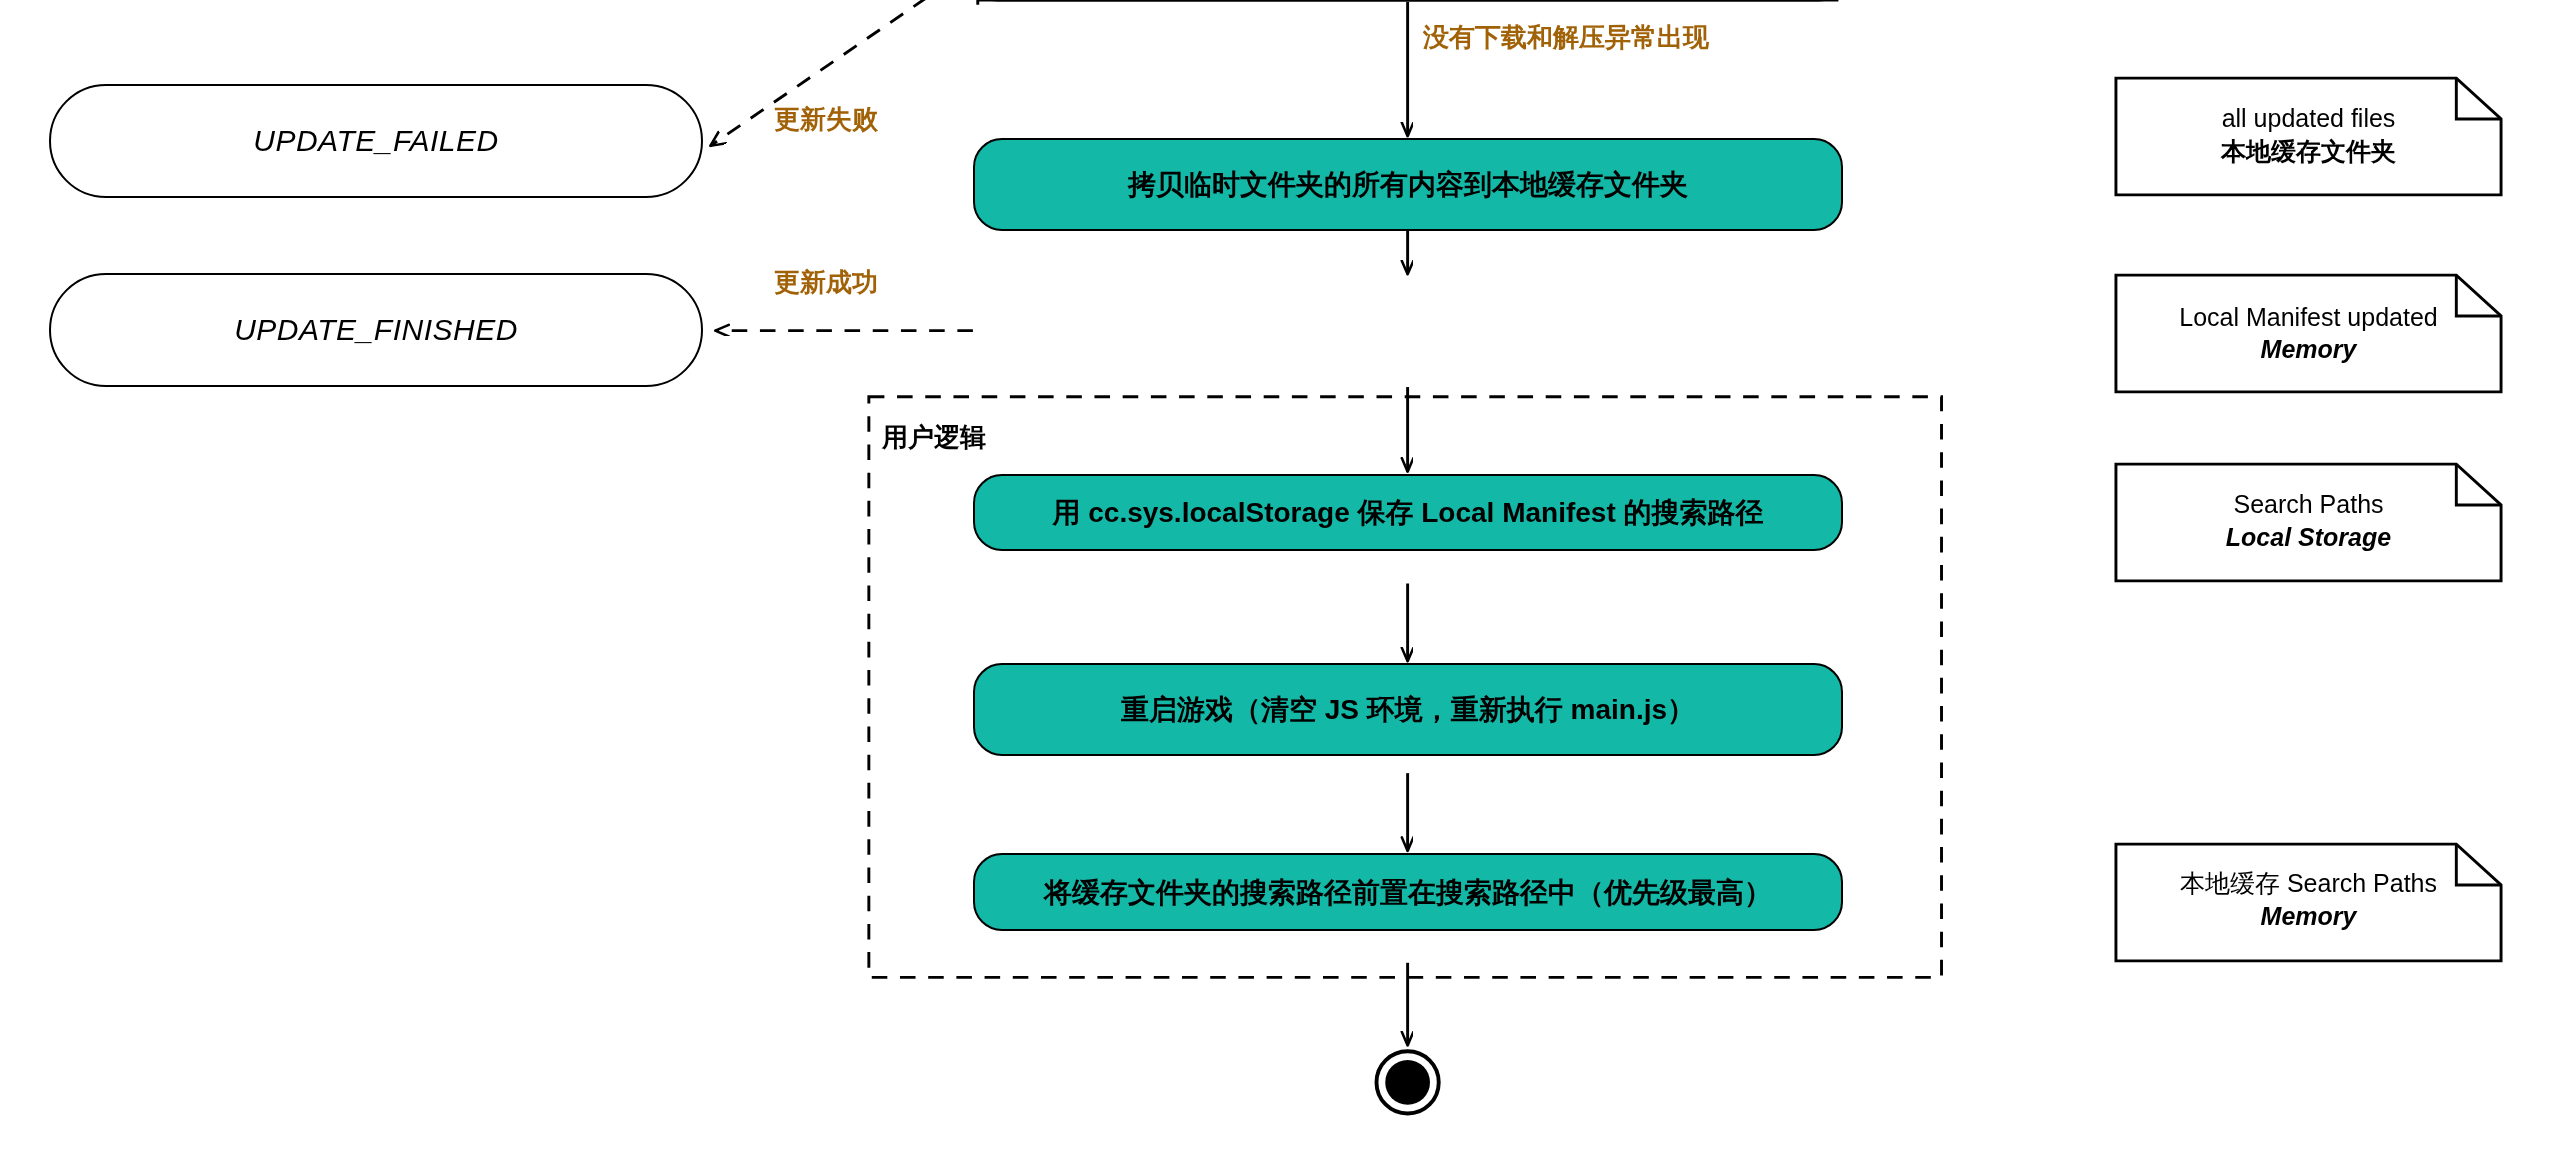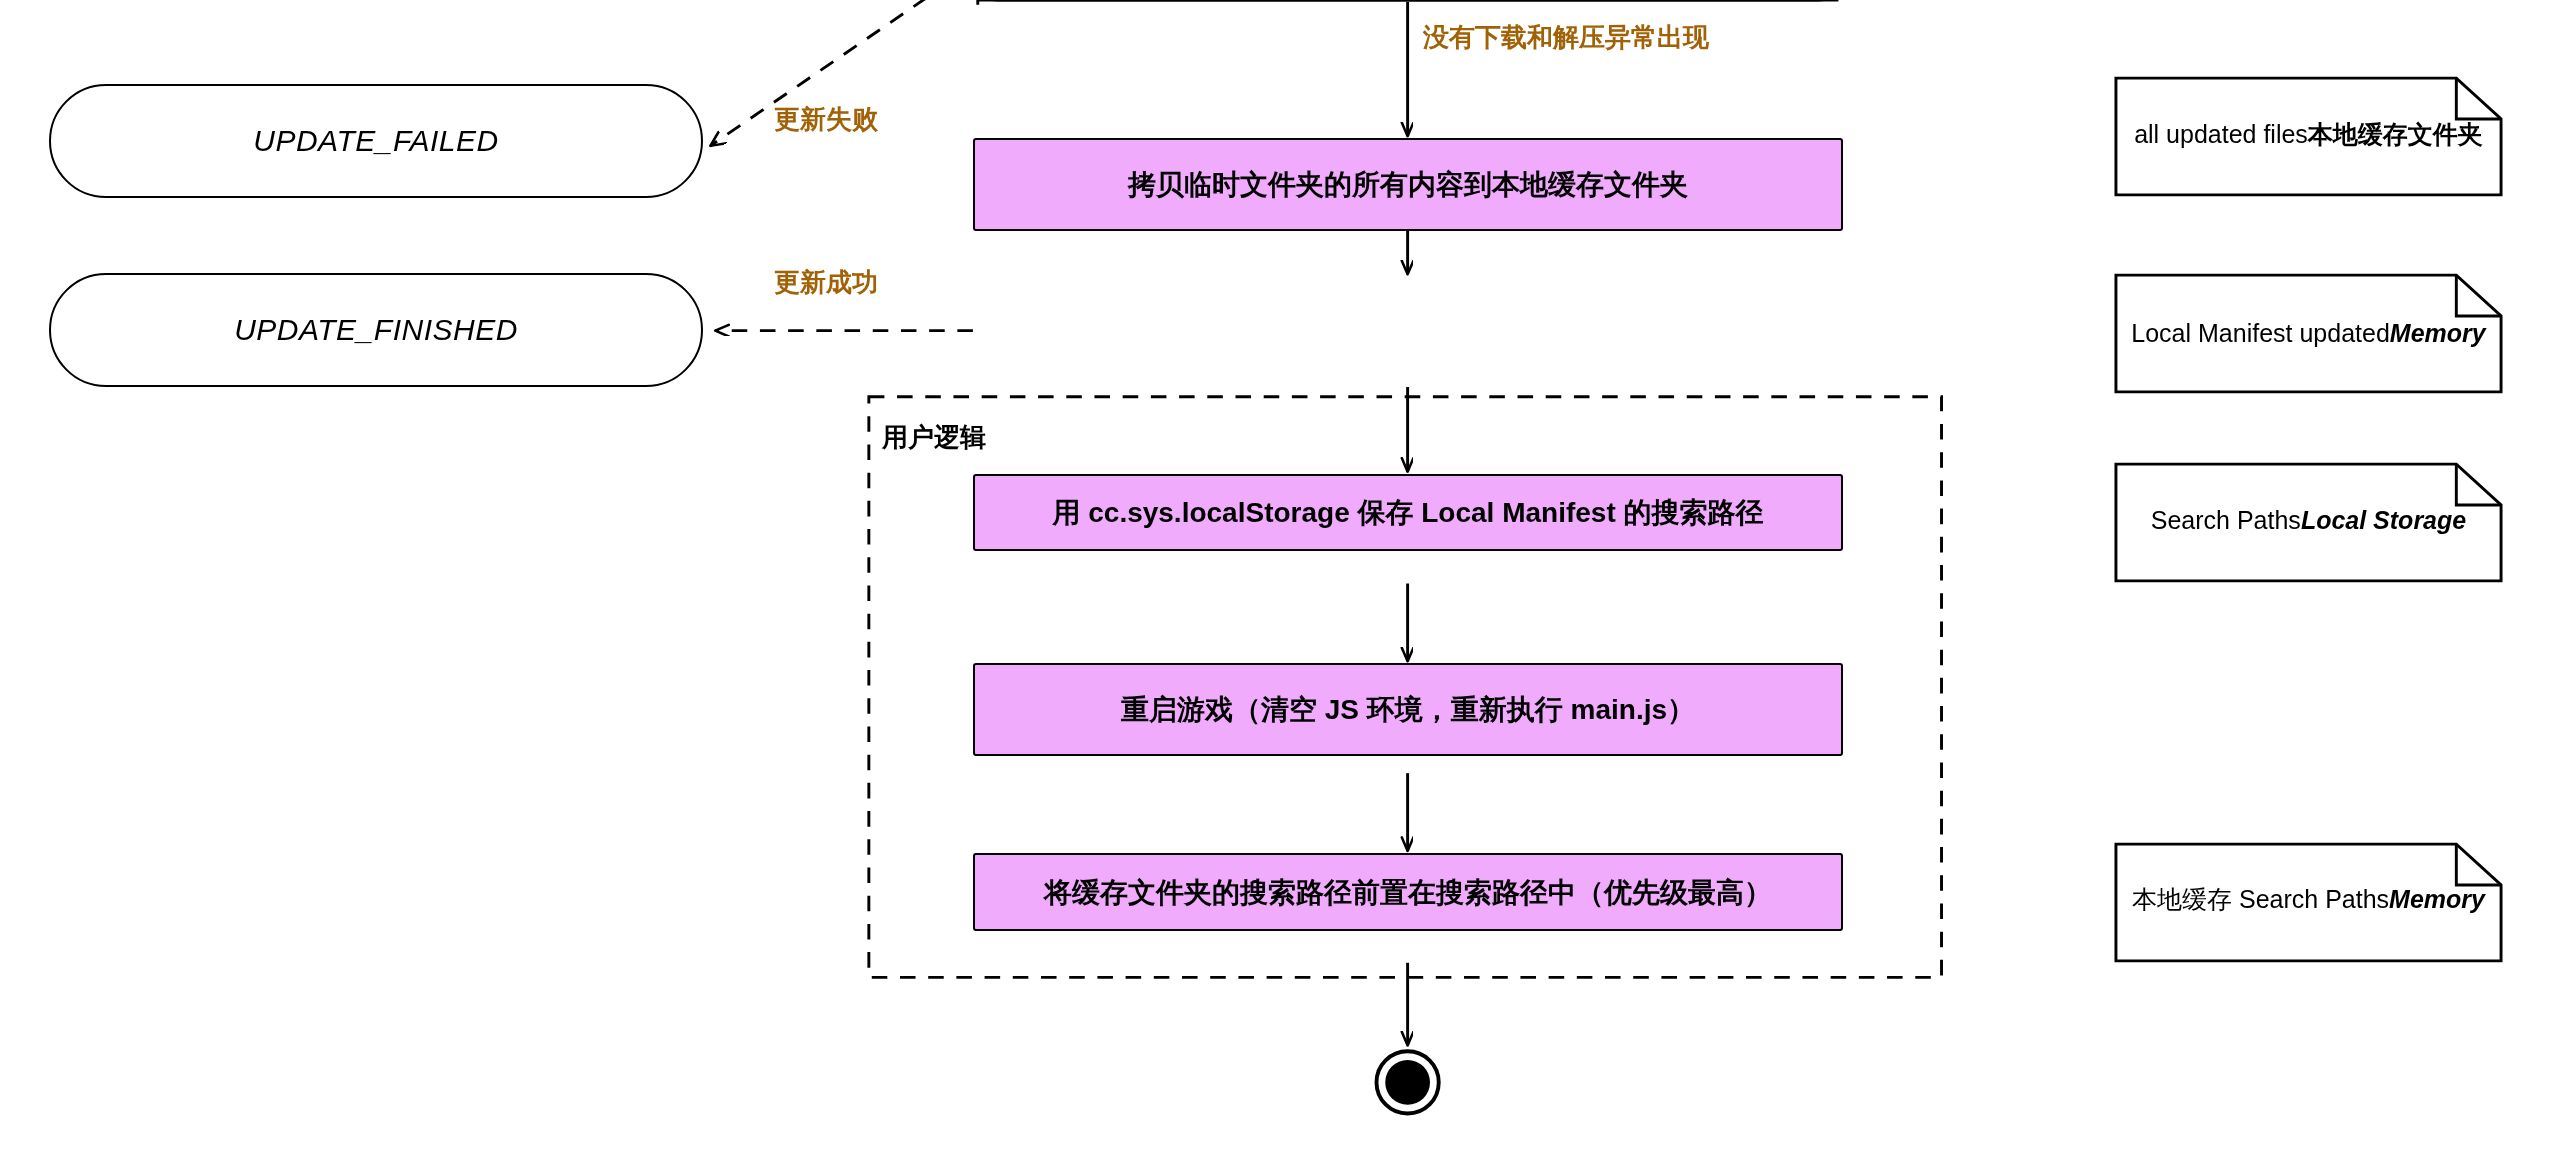--- a/index.html
+++ b/index.html
@@ -30,22 +30,22 @@
     box-sizing: border-box;
     display: flex;
     align-items: center;
     justify-content: center;
     text-align: center;
     color: #000000;
   }
   
   .activity {
     border: 2.9px solid #000000;
-    border-radius: 3px;
-    background: #f0abfc;
+    border-radius: 29px;
+    background: #14b8a6;
     font-weight: bold;
     font-size: 28px;
     line-height: 1.25;
     padding: 0 25px;
   }
   
   .pill {
     border: 2.9px solid #000000;
     border-radius: 972px;
     background: #ffffff;
@@ -78,21 +78,21 @@
     left: 0;
     top: 0;
   }
   .note-text {
     position: absolute;
     left: 0;
     top: 0;
     width: 100%;
     height: 100%;
     display: flex;
-    flex-direction: row;
+    flex-direction: column;
     align-items: center;
     justify-content: center;
     text-align: center;
     color: #000000;
     line-height: 1.3;
     padding-bottom: 3.9px;
     box-sizing: border-box;
   }
   .note-line1 {
     font-size: 25px;

